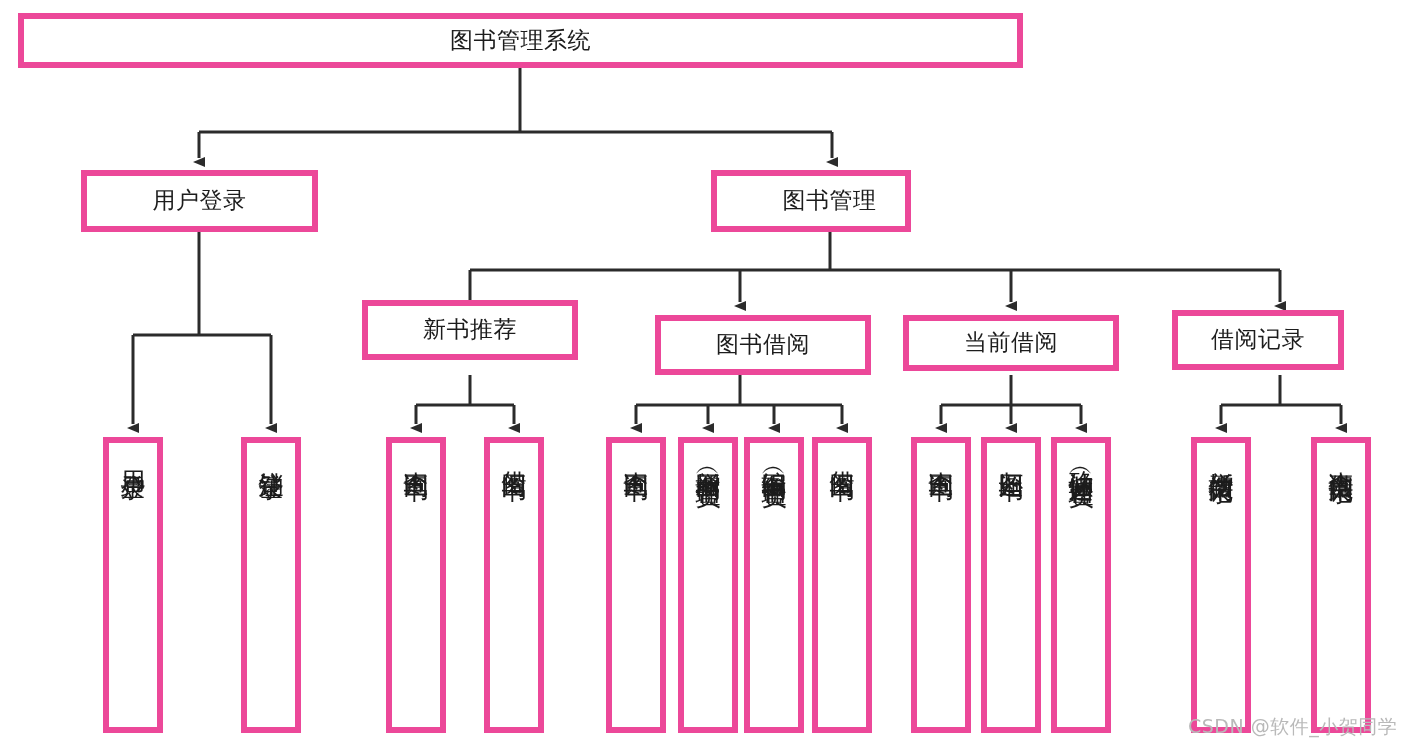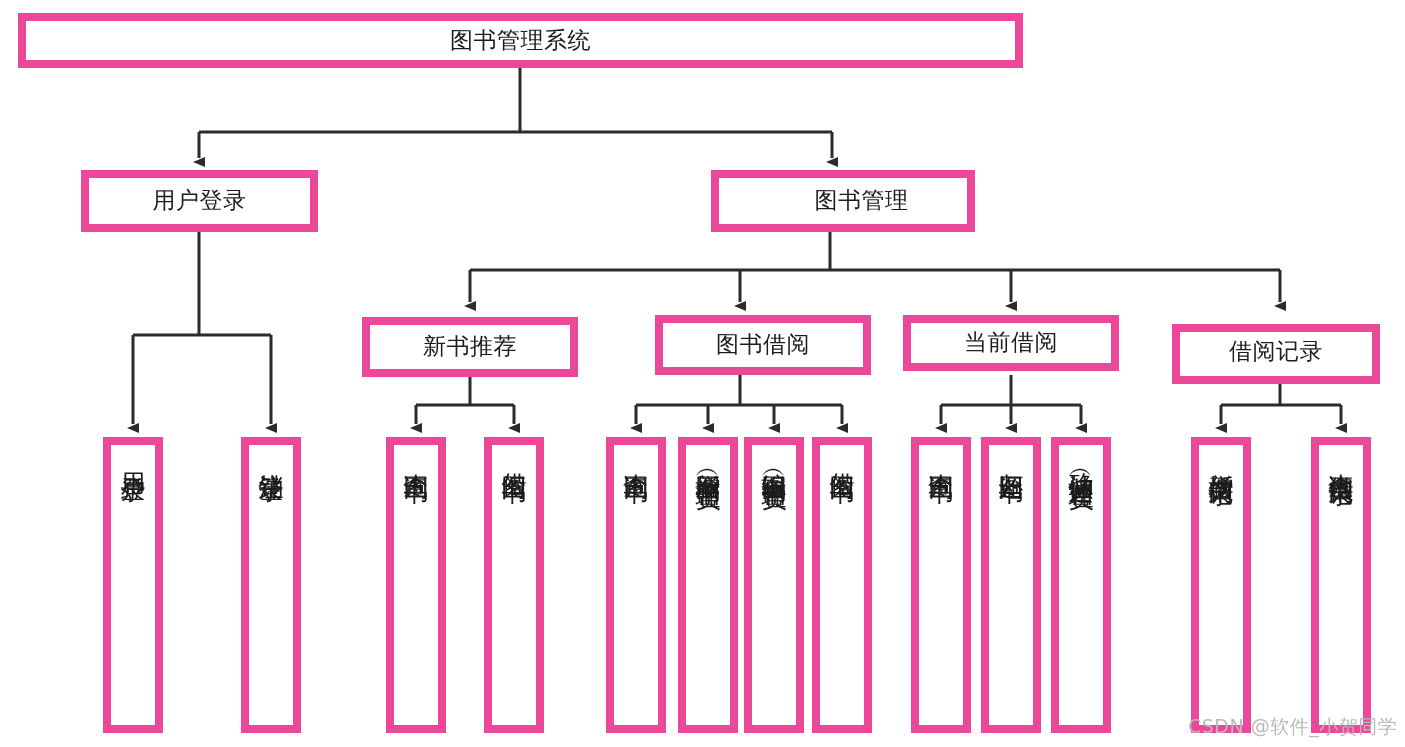--- a/index.html
+++ b/index.html
@@ -23,21 +23,21 @@
     position: absolute;
     left: 0;
     top: 0;
     width: 1405px;
     height: 747px;
     pointer-events: none;
   }
   .node {
     position: absolute;
     box-sizing: border-box;
-    border: 8px solid #ec4899;
+    border: 6px solid #ec4899;
     background: #ffffff;
     display: flex;
     align-items: center;
     justify-content: center;
     color: #1c1c1c;
   }
   .node .label {
     display: block;
     text-align: center;
     line-height: 1.18;
@@ -128,37 +128,37 @@
   </svg>
 
   <div class="node root h" style="left:18px; top:13px; width:1005px; height:55px;">
     <span class="label">图书管理系统</span>
   </div>
 
   <div class="node h" style="left:81px; top:170px; width:237px; height:62px;">
     <span class="label">用户登录</span>
   </div>
 
-  <div class="node h" style="left:711px; top:170px; width:264px; height:62px;padding-left:37px;">
+  <div class="node h" style="left:711px; top:170px; width:200px; height:62px;padding-left:37px;">
     <span class="label">图书管理</span>
   </div>
 
-  <div class="node h" style="left:362px; top:317px; width:216px; height:60px;">
+  <div class="node h" style="left:362px; top:300px; width:216px; height:60px;">
     <span class="label">新书推荐</span>
   </div>
 
   <div class="node h" style="left:632px; top:315px; width:216px; height:60px;margin-left:23px;">
     <span class="label">图书借阅</span>
   </div>
 
   <div class="node h" style="left:903px; top:315px; width:216px; height:56px;">
     <span class="label">当前借阅</span>
   </div>
 
-  <div class="node h" style="left:1172px; top:324px; width:208px; height:60px;font-family:Liberation Mono, monospace;">
+  <div class="node h" style="left:1172px; top:310px; width:172px; height:60px;">
     <span class="label">借阅记录</span>
   </div>
 
   <div class="node v" style="left:103px; top:437px; width:60px; height:296px;">
     <span class="label">用户登录</span>
   </div>
 
   <div class="node v" style="left:241px; top:437px; width:60px; height:296px;">
     <span class="label">注销登录</span>
   </div>

